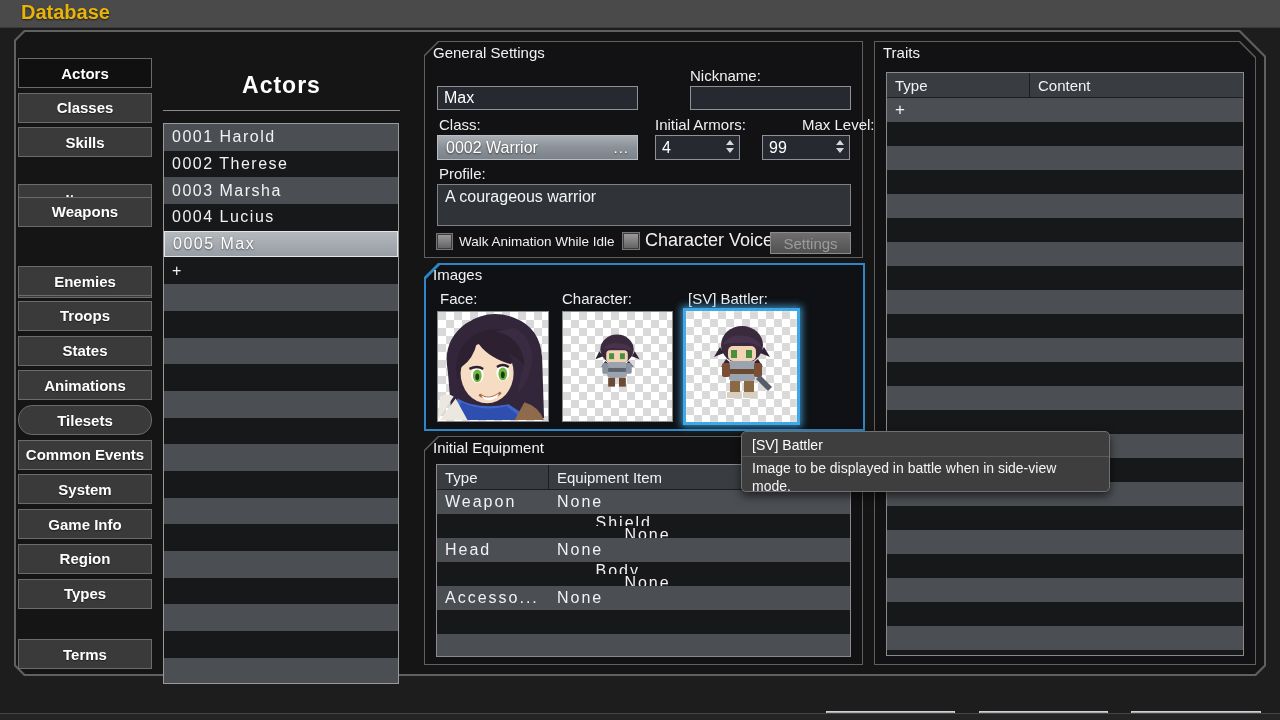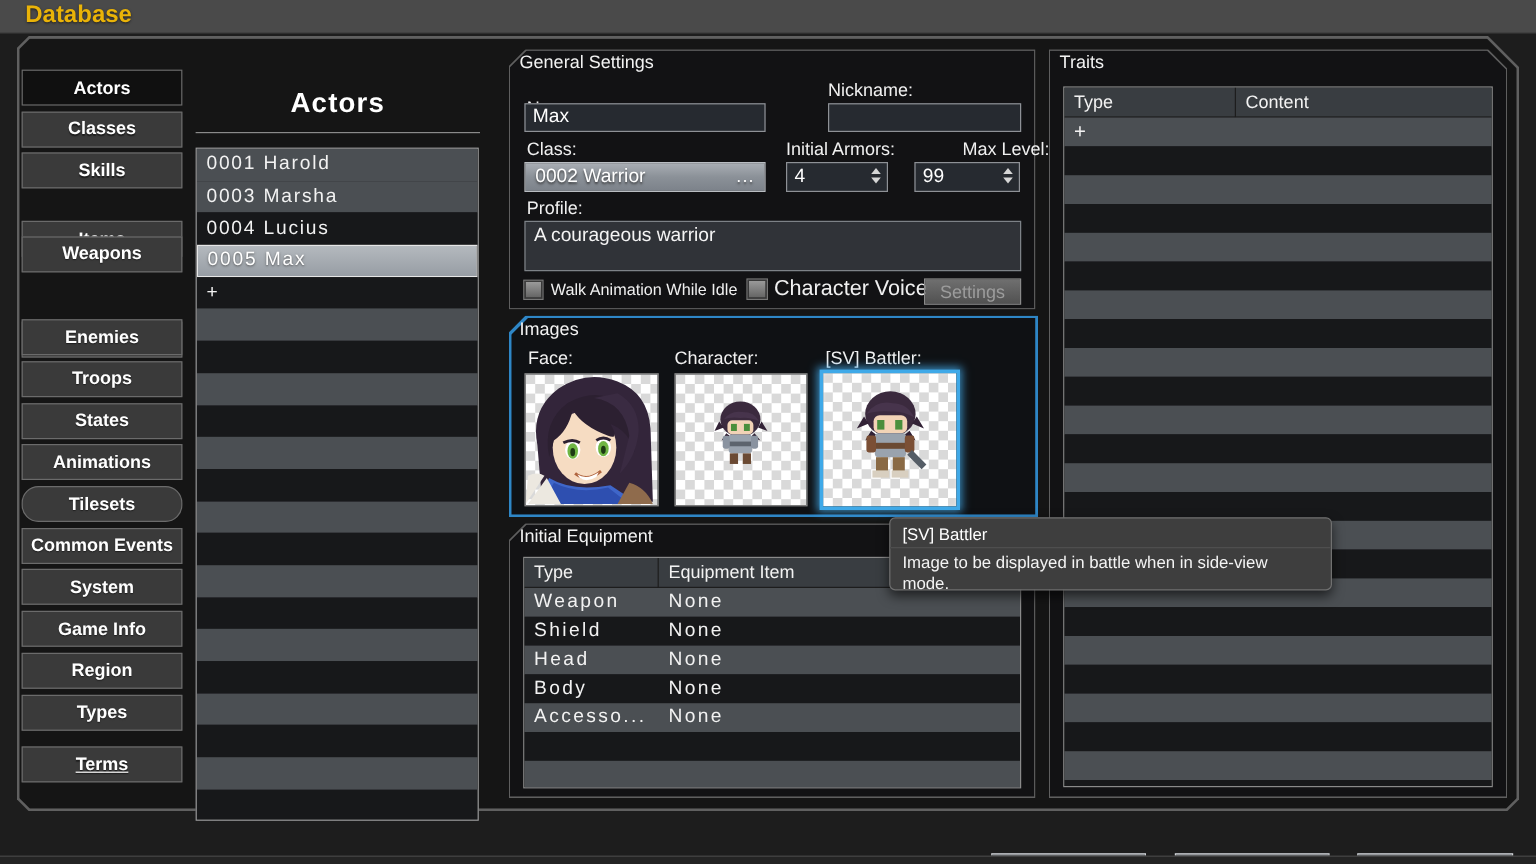--- a/index.html
+++ b/index.html
@@ -89,21 +89,21 @@
 
   
   .gtable { position:absolute; border:1px solid #8a8a8a; background:#17181a; overflow:hidden; }
   .thead { height:25px; background:#393d41; border-bottom:1px solid #1d1d1d; display:flex;
     color:#f2f2f2; font-size:15px; align-items:center; }
   .thead .c1 { padding-left:8px; }
   .thead .sep { width:1px; height:25px; background:#1d1d1d; margin-right:0; }
   .trow { height:24px; flex:0 0 24px; display:flex; align-items:center; font-size:16px;
     letter-spacing:2px; color:#f2f2f2; }
   .trow.gray { background:#4b4f53; }
-  .trow.dark { background:#17181a; }
+  .trow.dark { background:#17181a;flex-direction:column; }
   .trow .c1 { padding-left:8px; overflow:hidden; white-space:nowrap; }
   .tbodyflex { display:flex; flex-direction:column; }
 
   
   .tooltip { position:absolute; left:741px; top:431px; width:369px; height:61px;
     background:#3e3e3e; border:1px solid #707070; border-radius:5px; z-index:50;
     box-shadow:0 4px 10px rgba(0,0,0,.6); }
   .tooltip .tt { font-size:14px; color:#ffffff; padding:5px 10px 3px; }
   .tooltip .sep { height:1px; background:#2a2a2a; border-bottom:1px solid #585858; }
   .tooltip .bd { font-size:14px; color:#f4f4f4; padding:3px 10px; line-height:1.25; }
@@ -139,27 +139,28 @@
         <div class="tab" style="top: 208.2px;">Enemies</div>
         <div class="tab" style="top: 242.9px;">Troops</div>
         <div class="tab" style="top: 277.6px;">States</div>
         <div class="tab" style="top: 312.3px;">Animations</div>
         <div class="tab" style="top: 347px; border-radius: 14px;">Tilesets</div>
         <div class="tab" style="top: 381.7px;">Common Events</div>
         <div class="tab" style="top: 416.4px;">System</div>
         <div class="tab" style="top: 451.1px;">Game Info</div>
         <div class="tab" style="top: 485.8px;">Region</div>
         <div class="tab" style="top: 520.5px;">Types</div>
-        <div class="tab" style="top: 564px; text-decoration: underline;">Terms</div>
+        <div class="tab" style="top: 581px;">Terms</div>
       </div>
 
     <div class="listhead">Actors</div>
     <div class="listdiv"></div>
     <div class="alist">
         <div class="lrow gray">0001 Harold</div>
+        <div class="lrow dark">0002 Therese</div>
         <div class="lrow gray">0003 Marsha</div>
         <div class="lrow dark">0004 Lucius</div>
         <div class="lrow selected">0005 Max</div>
         <div class="lrow dark">+</div>
         <div class="lrow gray"></div>
         <div class="lrow dark"></div>
         <div class="lrow gray"></div>
         <div class="lrow dark"></div>
         <div class="lrow gray"></div>
         <div class="lrow dark"></div>

